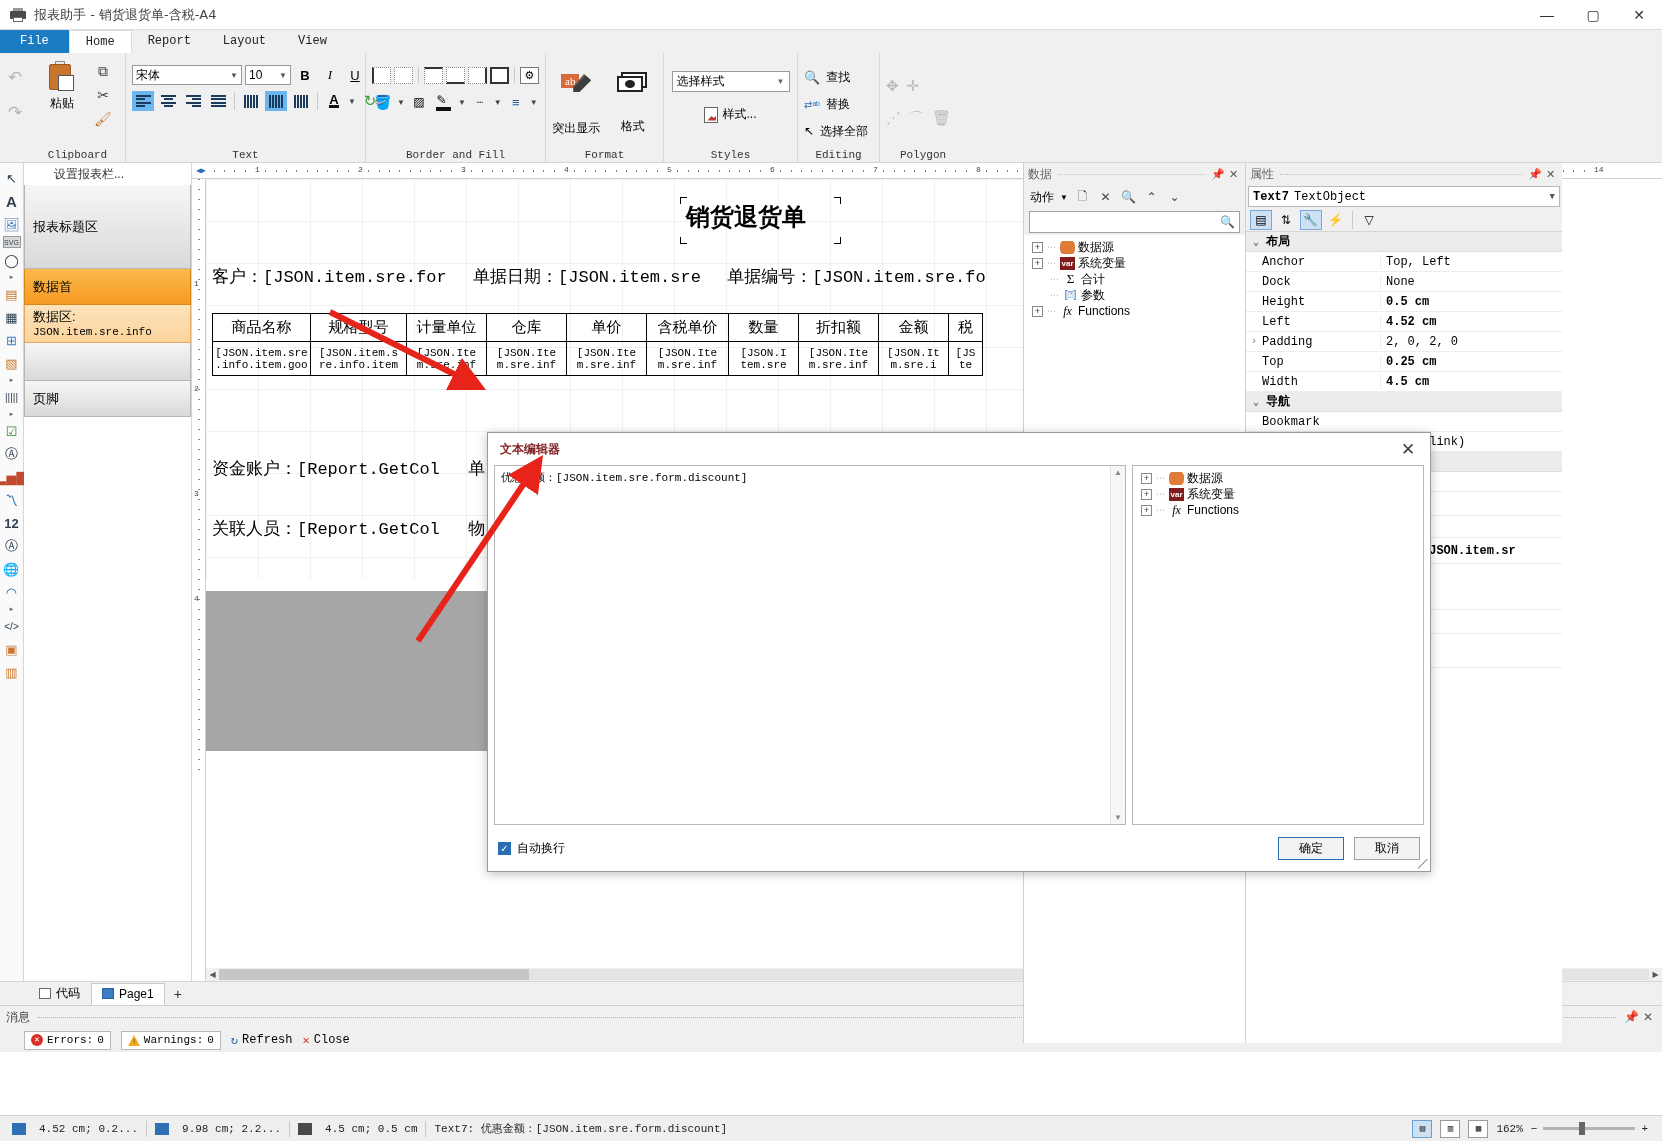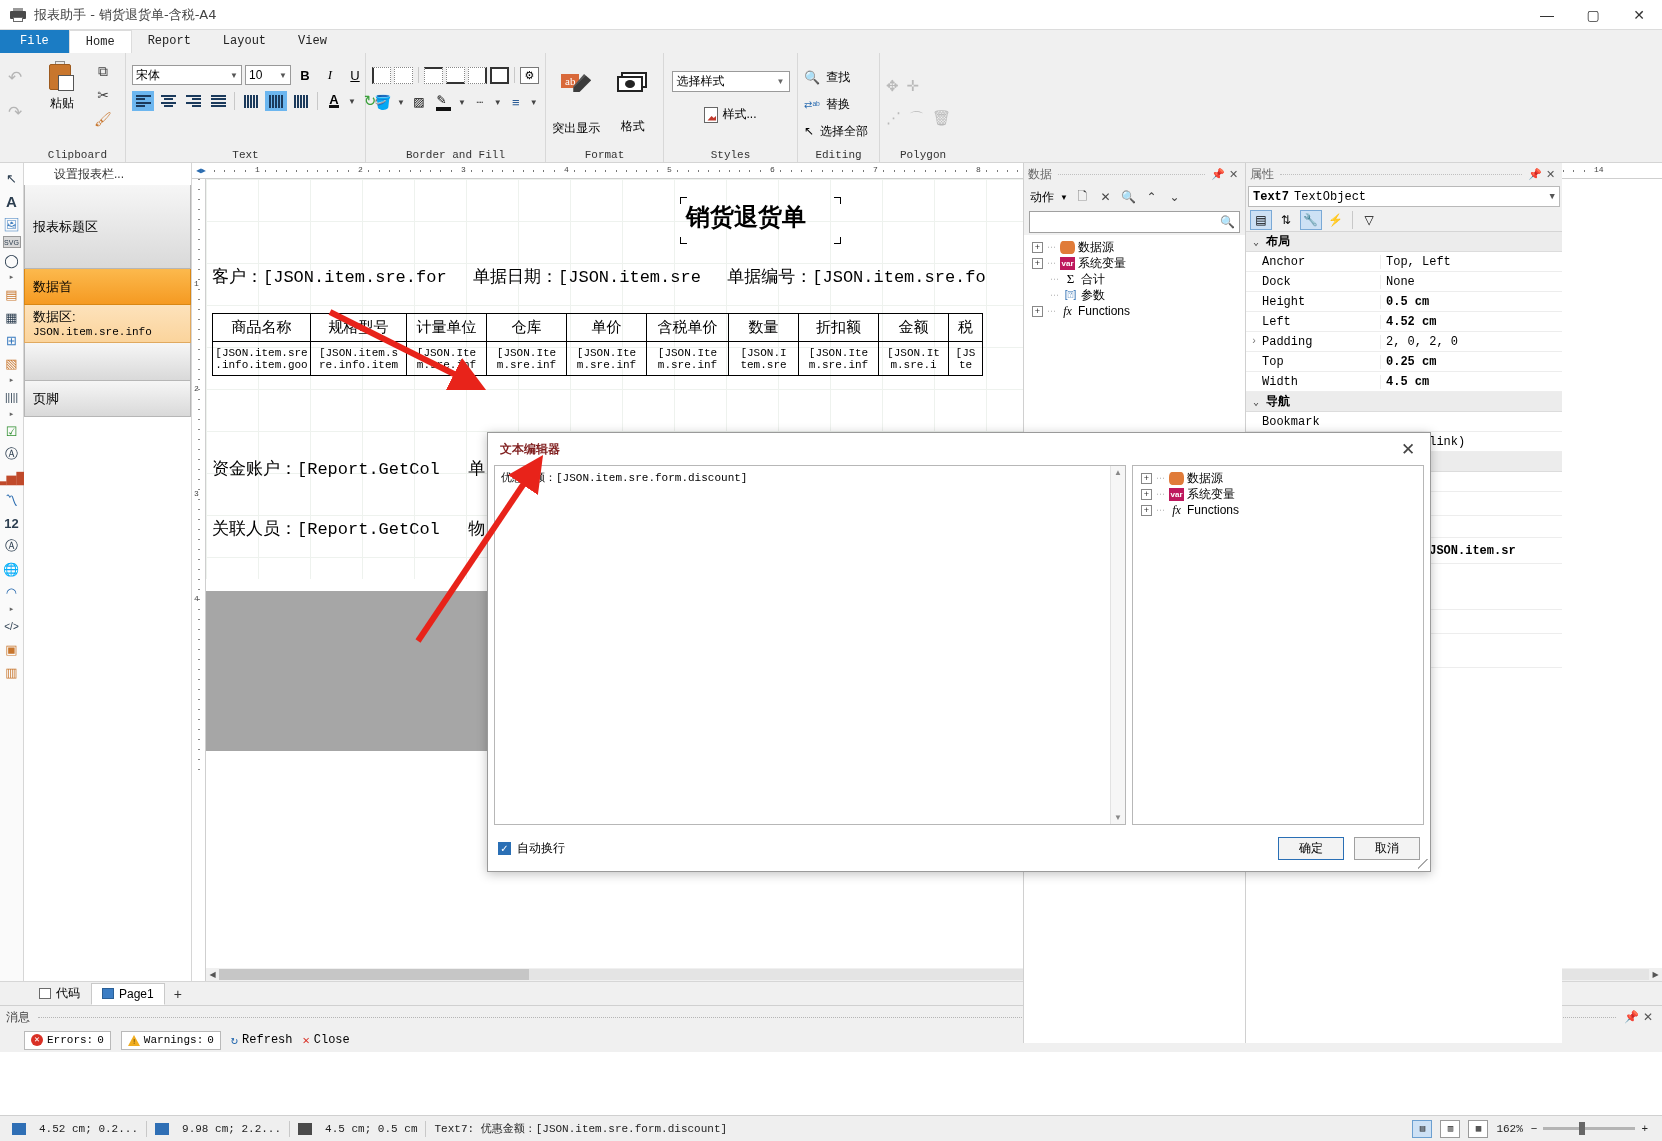--- a/index.html
+++ b/index.html
@@ -218,21 +218,21 @@
   .searchbox { height:22px; margin:2px 5px; border:1px solid #a0a0a0; background:#fff;
                display:flex; align-items:center; padding:0 4px;}
   .searchbox .mag { margin-left:auto; font-size:12px; color:#2a4f7a; }
   .tree { flex:1; background:#fff; padding:4px 2px; font-size:12px; }
   .tnode { display:flex; align-items:center; gap:3px; height:16px; padding-left:6px;}
   .tplus { width:11px; height:11px; border:1px solid #888; background:#fff; font-size:9px;
            line-height:9px; text-align:center; color:#333;}
   .tdash { width:11px; text-align:center; color:#aaa; font-size:9px;}
   .tic { width:15px; height:13px; display:flex; align-items:center; justify-content:center; font-size:10px;}
   .tic.db { background:#e07b39; border-radius:3px/5px; }
-  .tic.var { background:#be185d; color:#fff; font-size:8px; font-weight:bold;}
+  .tic.var { background:#7f1d1d; color:#fff; font-size:8px; font-weight:bold;}
   .tic.sig { font-family:"Liberation Serif",serif; font-size:13px;}
   .tic.fx { font-family:"Liberation Serif",serif; font-style:italic; font-size:12px;}
 
   
   .pname { height:21px; border:1px solid #b9b9b9; background:#fff; margin:1px 2px;
            display:flex; align-items:center; padding:0 4px; font-size:12px;
            font-family:"Liberation Mono", monospace;}
   .pname .caret { margin-left:auto; font-size:9px; color:#555;}
   .ptoolbar { height:24px; display:flex; align-items:center; gap:3px; padding:0 4px;
               border-bottom:1px solid #d5d5d5;}

